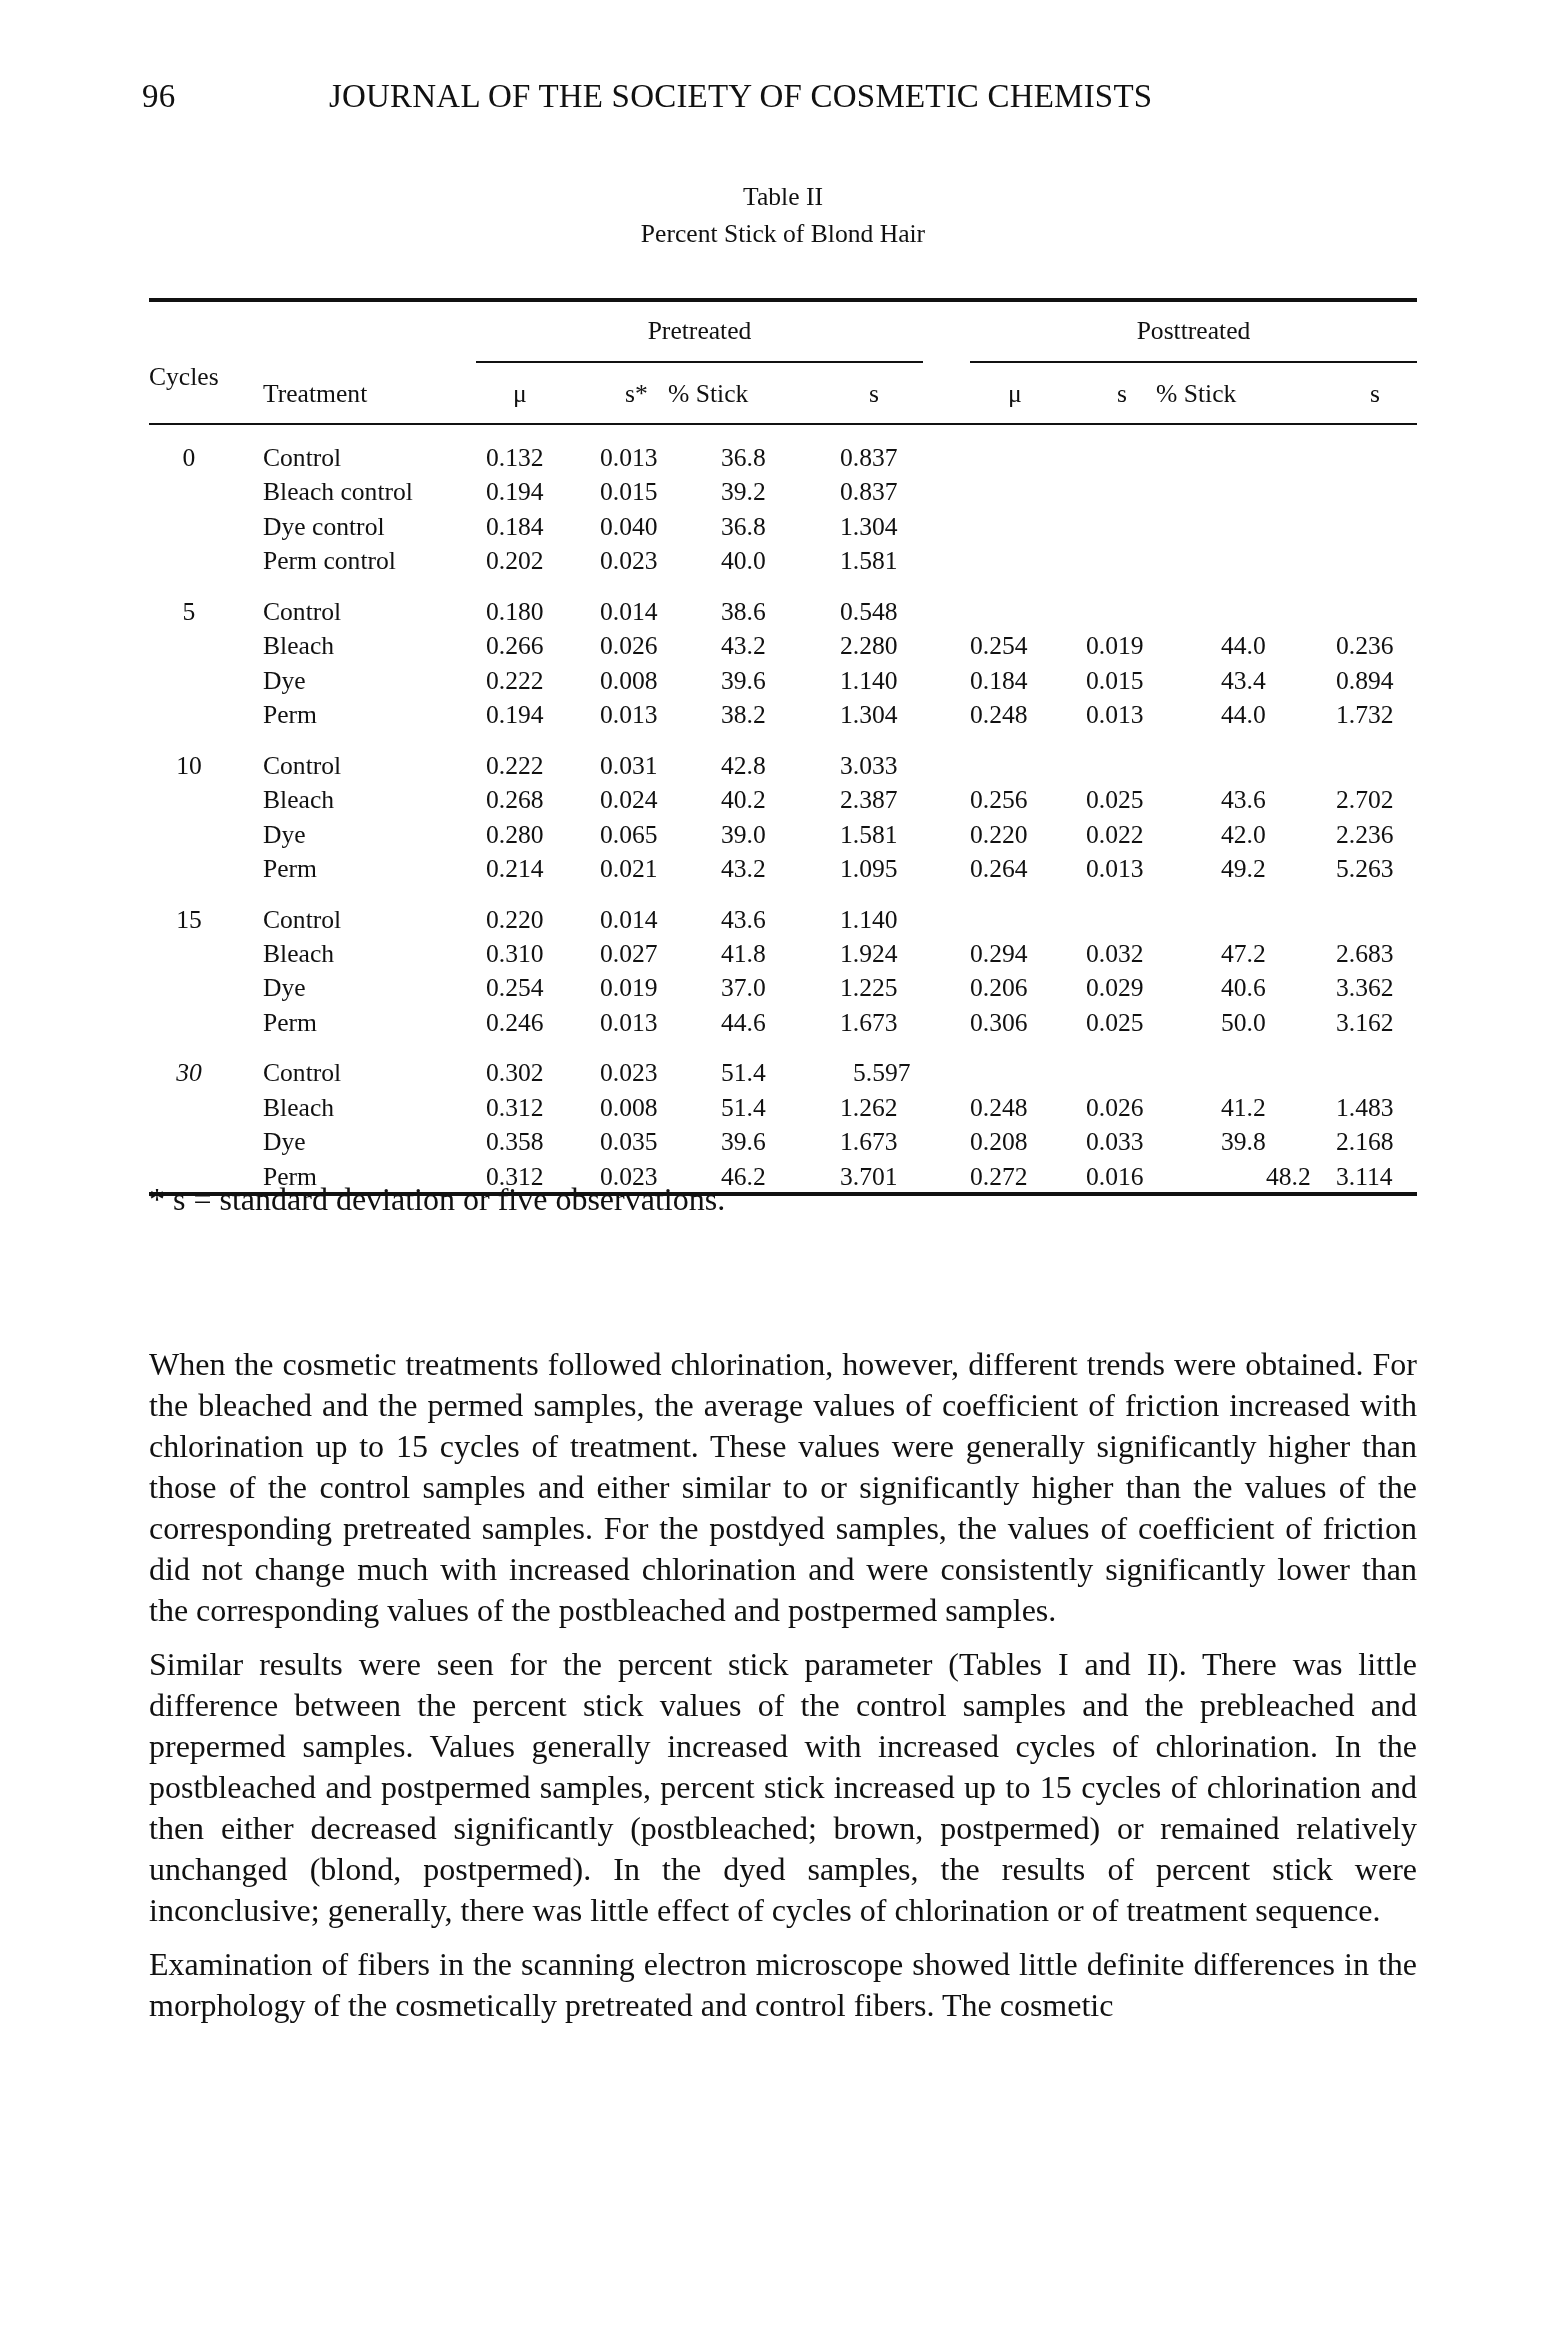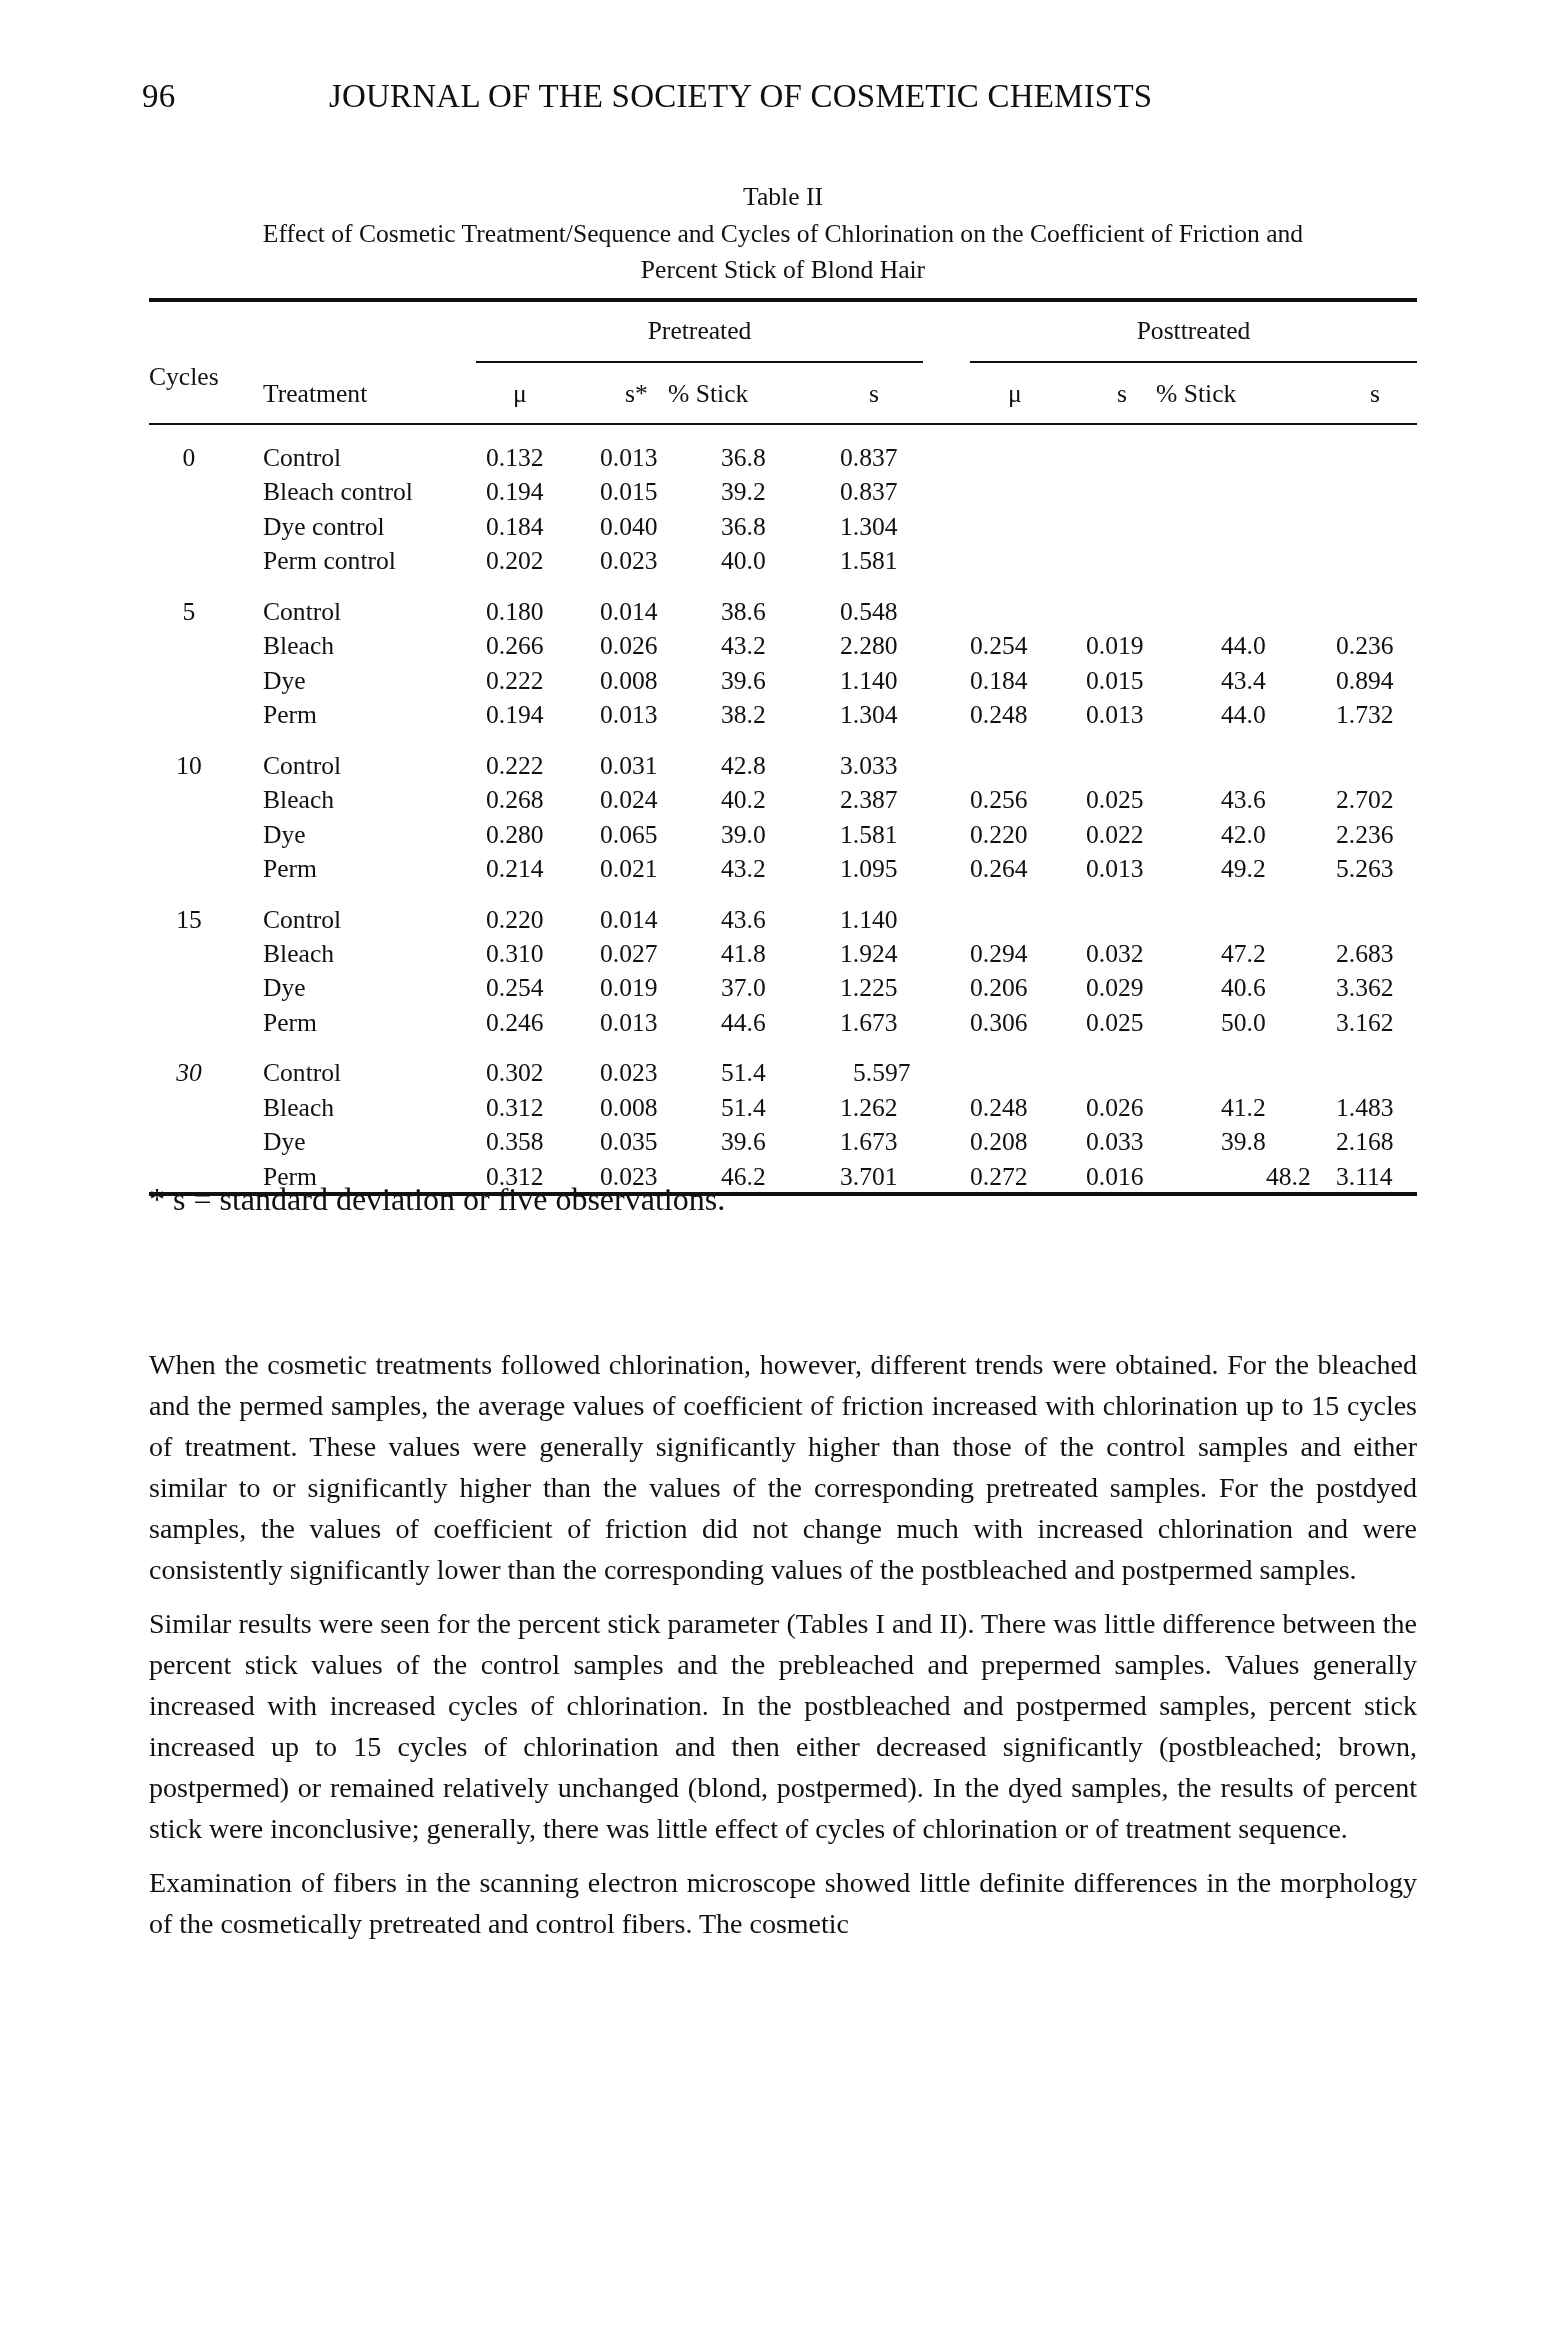--- a/index.html
+++ b/index.html
@@ -8,34 +8,33 @@
   .abs { position:absolute; }
   .running-head { top:78px; left:142px; width:1278px; font-size:33px; letter-spacing:0.2px; }
   .running-head .pg { position:absolute; left:0; }
   .running-head .jt { position:absolute; left:187px; }
   .tbl-title { top:182px; left:149px; width:1268px; text-align:center; font-size:25.6px; }
   .tbl-caption { top:216px; left:149px; width:1268px; text-align:center; font-size:25.6px; line-height:36px; }
   .rule { position:absolute; background:#111; }
   .hdr { position:absolute; font-size:25.6px; }
   .cell { position:absolute; font-size:25.6px; white-space:nowrap; }
   .footnote { top:1181px; left:149px; font-size:32px; }
-  .body-text { left:149px; width:1268px; font-size:28px; line-height:41px; text-align:justify; }
+  .body-text { left:149px; width:1268px; font-size:32px; line-height:41px; text-align:justify; }
   .body-text p { margin:0 0 13.2px 0; }
 </style>
 </head>
 <body>
 
 <div class="abs running-head">
   <span class="pg">96</span>
   <span class="jt">JOURNAL OF THE SOCIETY OF COSMETIC CHEMISTS</span>
 </div>
 
 <div class="abs tbl-title">Table II</div>
 <div class="abs tbl-caption">
-  <div>Effect of Cosmetic Treatment/Sequence and Cycles of Chlorination on the Coefficient of Friction and</div>
   <div>Percent Stick of Blond Hair</div>
 </div>
 
 <div id="table">
     <div class="rule" style="left:149px;top:298px;width:1268px;height:3.8px;"></div>
     <div class="rule" style="left:476px;top:361px;width:447px;height:1.9px;"></div>
     <div class="rule" style="left:970px;top:361px;width:447px;height:1.9px;"></div>
     <div class="rule" style="left:149px;top:423px;width:1268px;height:1.9px;"></div>
     <div class="rule" style="left:149px;top:1192px;width:1268px;height:3.8px;"></div>
     <div class="hdr" style="left:476px;top:316px;width:447px;text-align:center;">Pretreated</div>

